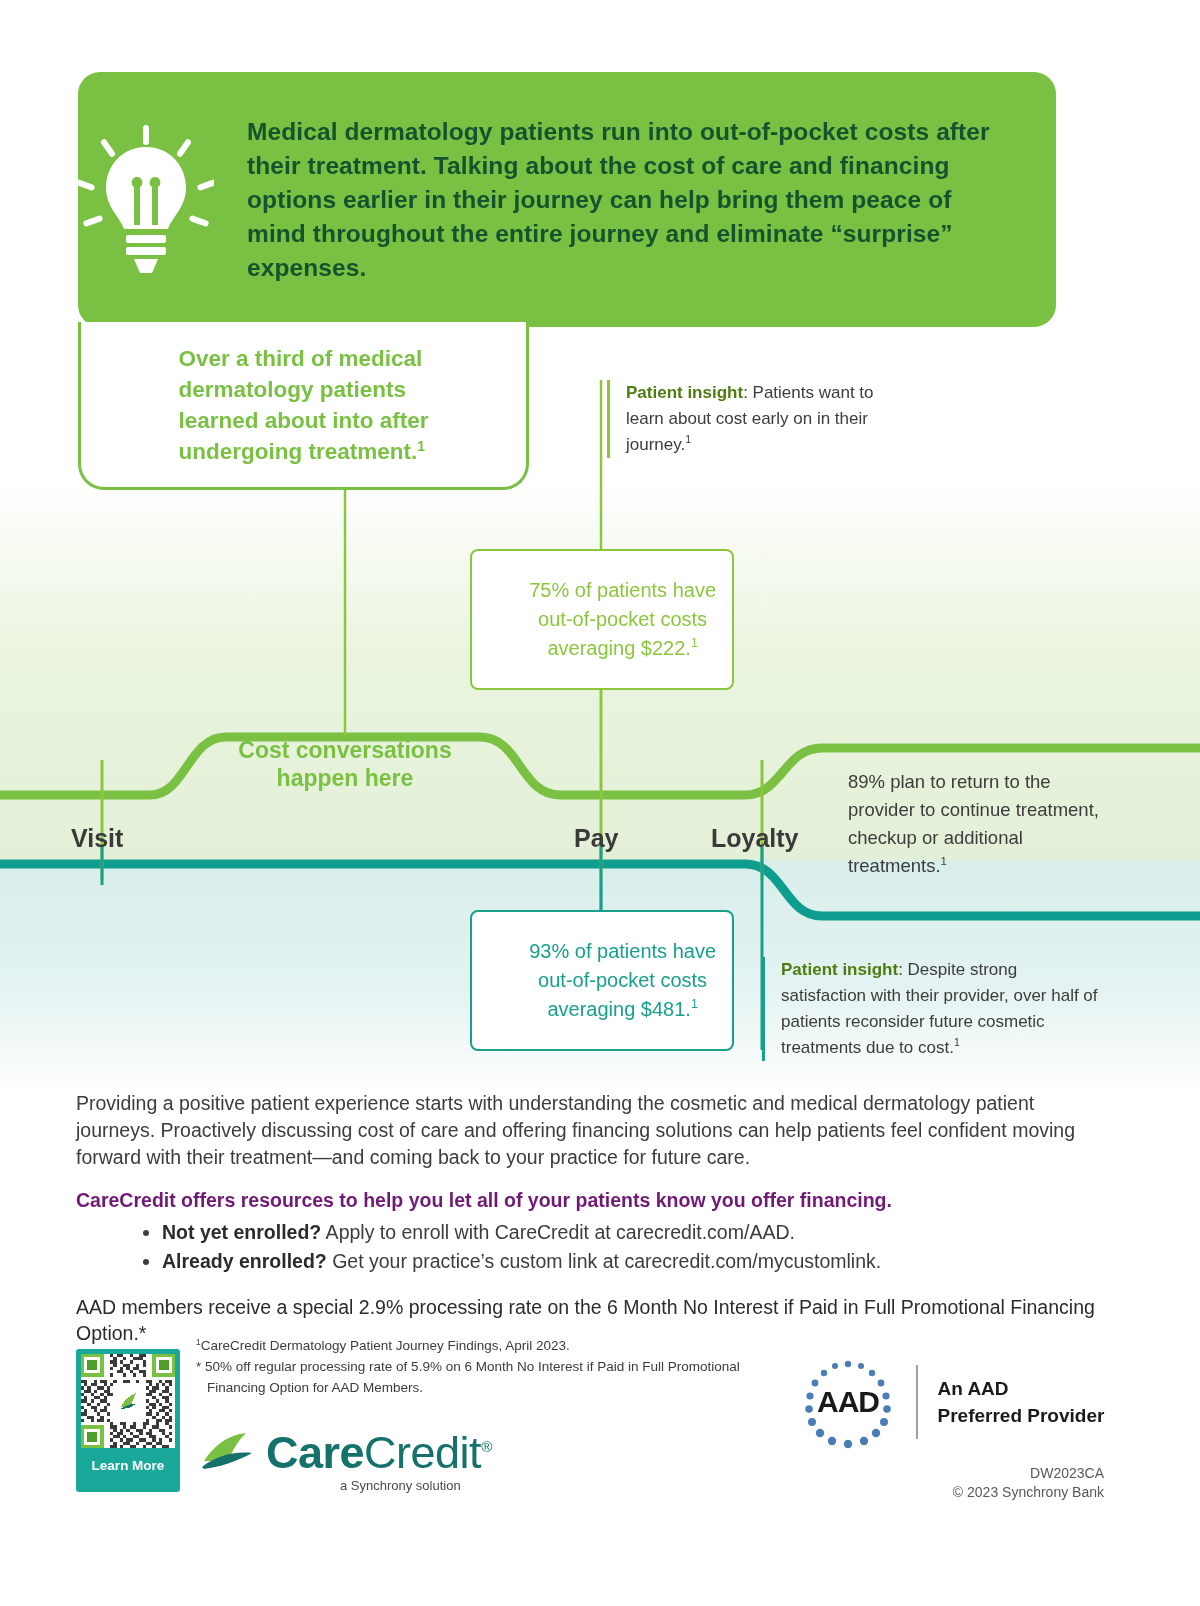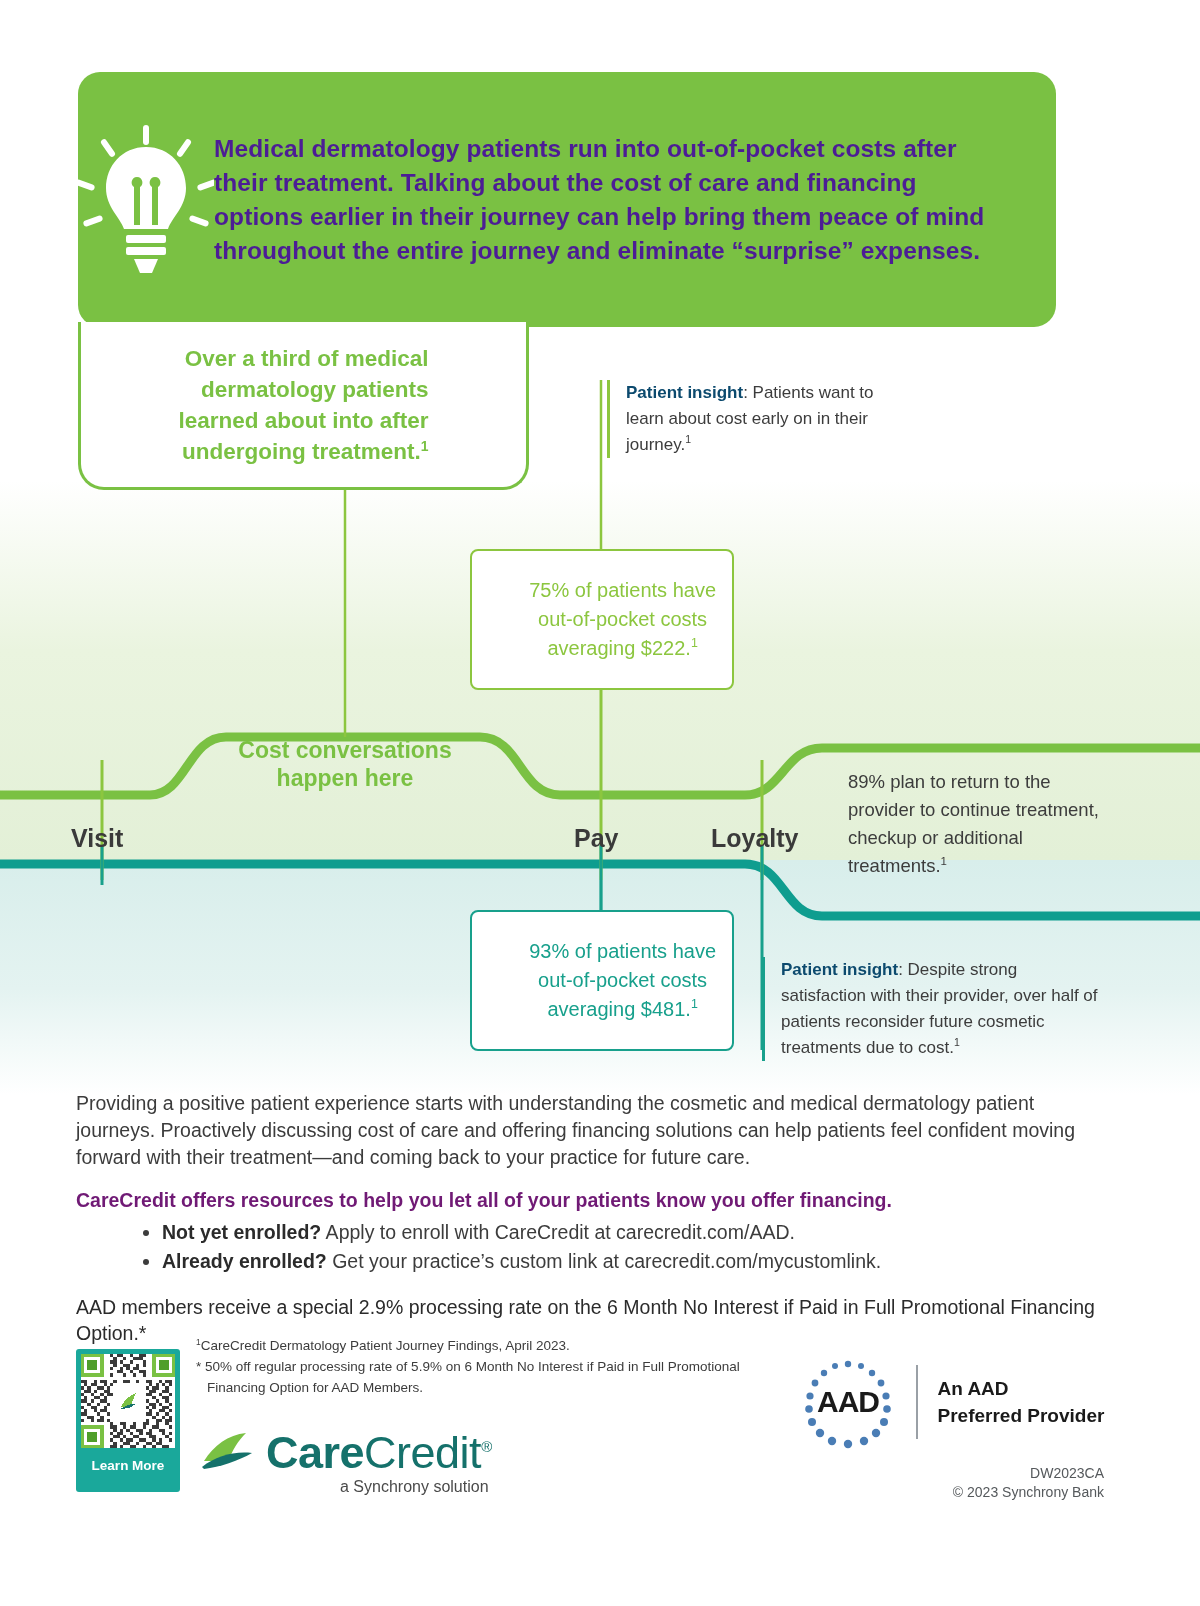--- a/index.html
+++ b/index.html
@@ -23,54 +23,54 @@
   .layer{position:absolute;z-index:2;}
 
   
   .hero{
     position:absolute;left:78px;top:72px;width:978px;height:255px;
     background:#7ac143;border-radius:22px;z-index:3;
     display:flex;align-items:center;
   }
   .hero-icon{width:180px;display:flex;justify-content:center;align-items:center;}
   .hero-text{
-    color:#4c1d95;font-size:24.5px;line-height:34px;font-weight:600;
-    padding-right:60px;letter-spacing:.1px;
+    color:#14532d;font-size:24.5px;line-height:34px;font-weight:600;
+    padding-right:60px;letter-spacing:.1px;margin-left:33px;
   }
 
   
   .green-bubble{
     position:absolute;left:78px;top:322px;width:445px;height:165px;
     background:#ffffff;border:3px solid #7ac143;
     border-top-left-radius:0;border-top-right-radius:0;
     border-bottom-left-radius:26px;border-bottom-right-radius:26px;
     border-top:none;
     z-index:4;
-    display:flex;align-items:center;justify-content:center;text-align:right;
+    display:flex;align-items:center;justify-content:center;text-align:left;
   }
   .green-bubble p{
     margin:0;color:#7ac143;font-weight:700;font-size:22.5px;line-height:31px;
     padding:0 24px;
   }
 
   
   .stat-box{
     position:absolute;background:#ffffff;border-radius:8px;
     display:flex;align-items:center;justify-content:flex-end;text-align:center;
     z-index:4;
   }
   .stat-green{left:470px;top:549px;width:260px;height:137px;border:2.5px solid #8cc63f;}
   .stat-green p{margin:0;color:#8cc63f;font-size:20px;line-height:29px;padding:0 16px;}
   .stat-teal{left:470px;top:910px;width:260px;height:137px;border:2.5px solid #18a08c;}
   .stat-teal p{margin:0;color:#18a08c;font-size:20px;line-height:29px;padding:0 16px;}
 
   
   .insight{position:absolute;z-index:4;padding-left:16px;}
   .insight p{margin:0;font-size:17px;line-height:26px;color:#3c3c3c;}
-  .insight b{font-weight:700;color:#0c4a6e;}
+  .insight b{font-weight:700;color:#4d7c0f;}
   .insight-top{left:607px;top:380px;width:282px;border-left:3px solid #8cc63f;}
   .insight-bottom{left:762px;top:957px;width:320px;border-left:3px solid #18a08c;}
 
   .plain-note{position:absolute;z-index:4;left:848px;top:768px;width:268px;}
   .plain-note p{margin:0;font-size:18.5px;line-height:28px;color:#3c3c3c;}
 
   
   .stage{
     position:absolute;z-index:5;font-weight:700;font-size:25px;color:#3a3a3a;margin-top:16px;
   }
@@ -103,21 +103,21 @@
   .qr-img{margin-top:5px;background:#ffffff;width:94px;height:94px;}
   .qr-label{color:#ffffff;font-size:13.5px;font-weight:700;margin-top:10px;}
 
   
   .cc-logo{position:absolute;left:200px;top:1424px;z-index:4;display:flex;align-items:flex-end;}
   .cc-mark{width:58px;height:44px;margin-right:8px;}
   .cc-word{font-size:45px;line-height:45px;letter-spacing:-.5px;}
   .cc-care{font-weight:700;color:#15716b;}
   .cc-credit{font-weight:400;color:#15716b;}
   .cc-reg{font-size:15px;vertical-align:super;color:#15716b;}
-  .cc-tag{position:absolute;left:340px;top:1478px;font-size:16px;color:#4a4a4a;z-index:4;}
+  .cc-tag{position:absolute;left:340px;top:1478px;font-size:13px;color:#4a4a4a;z-index:4;}
 
   
   .aad{position:absolute;left:800px;top:1354px;z-index:4;display:flex;align-items:center;}
   .aad-circle{position:relative;width:96px;height:96px;}
   .aad-letters{
     position:absolute;left:0;top:0;width:96px;height:96px;
     display:flex;align-items:center;justify-content:center;
     font-weight:700;font-size:30px;color:#1a1a1a;letter-spacing:-1px;
   }
   .aad-div{width:1.5px;height:74px;background:#9aa0a6;margin:0 20px;}

